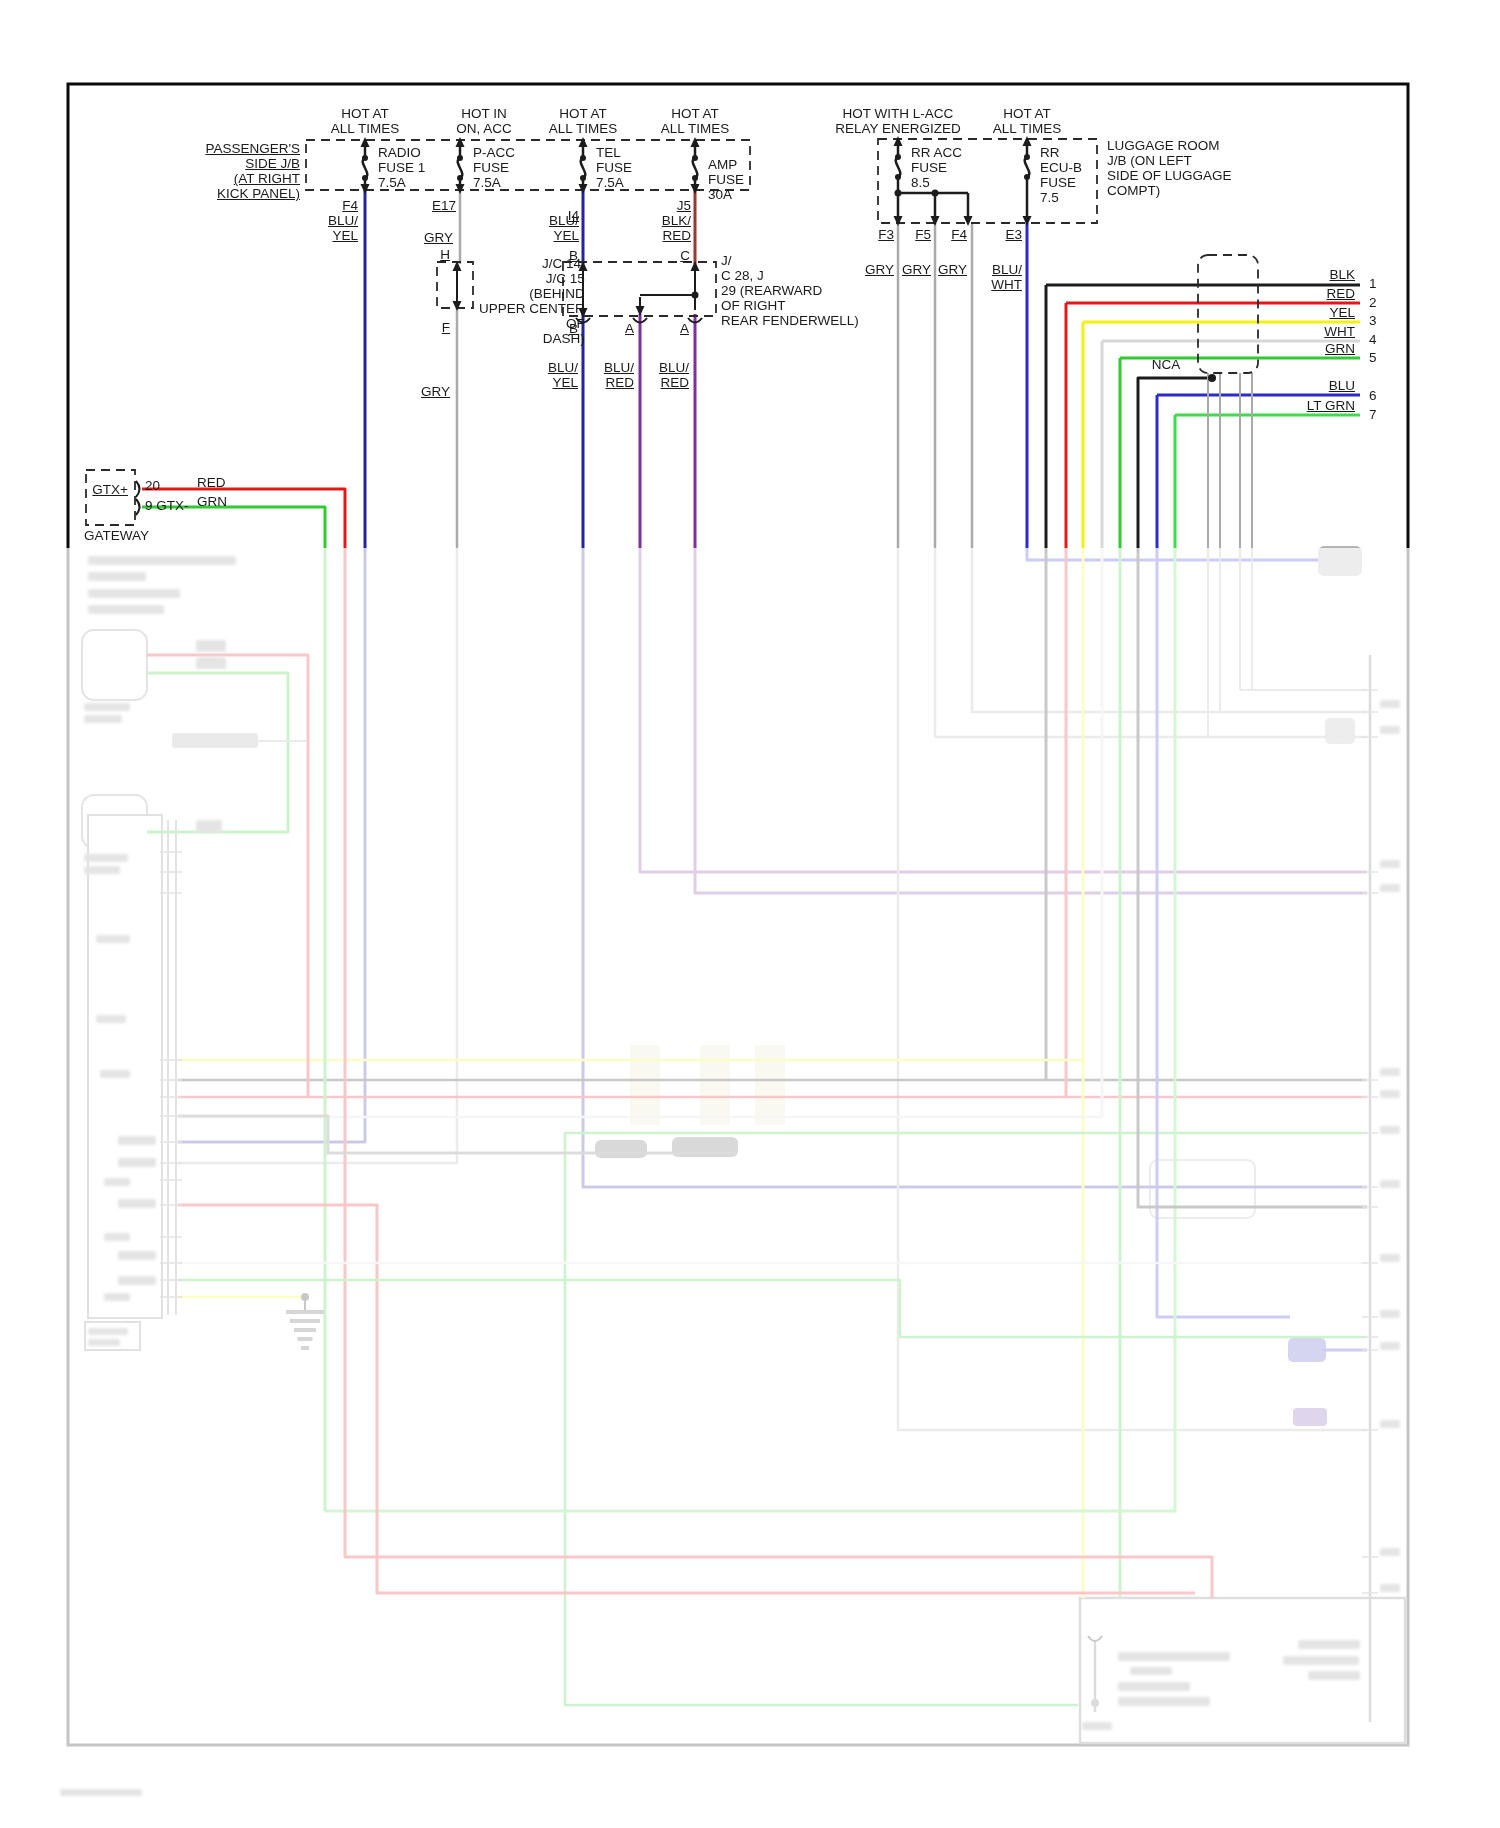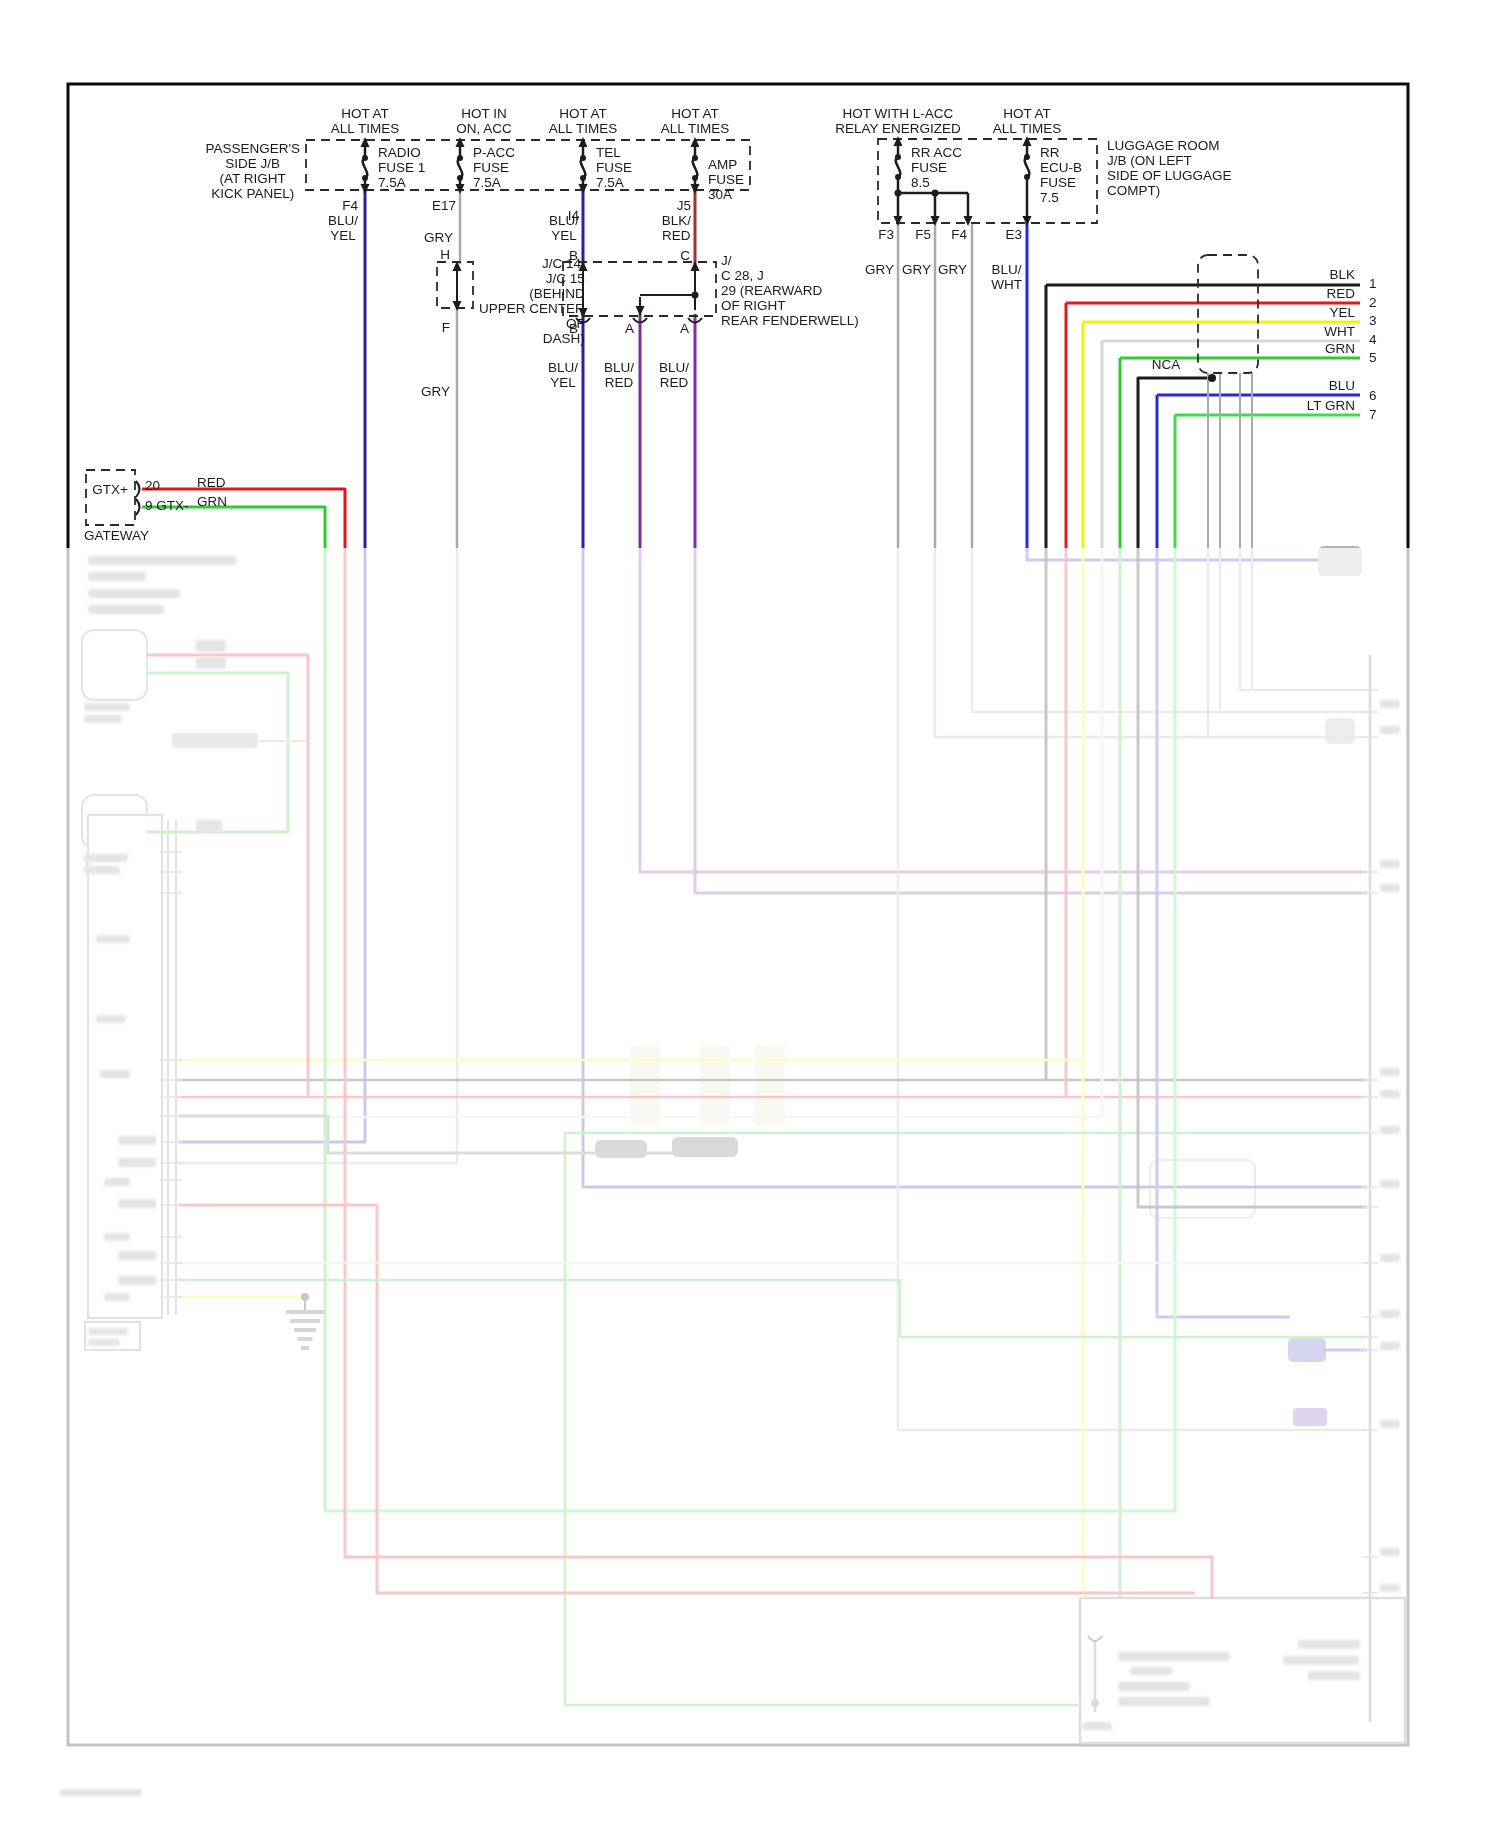--- a/index.html
+++ b/index.html
@@ -5,21 +5,21 @@
   html,body{margin:0;padding:0;background:#fff;}
   #screenshot{position:relative;width:1500px;height:1828px;background:#ffffff;overflow:hidden;
     font-family:"Liberation Sans",sans-serif;}
   #wire-layer{position:absolute;left:0;top:0;z-index:1;}
   #label-layer{position:absolute;left:0;top:0;width:1500px;height:1828px;z-index:2;}
   #smudge-layer{position:absolute;left:0;top:0;width:1500px;height:1828px;z-index:2;}
   #fade-overlay{position:absolute;left:0;top:548px;width:1500px;height:1280px;z-index:3;
     background:rgba(255,255,255,0.76);pointer-events:none;}
   .lbl{position:absolute;font-size:13.5px;line-height:15px;color:#1b1b1b;white-space:pre-line;}
   .lbl.C{transform:translateX(-50%);text-align:center;}
-  .lbl.R{transform:translateX(-100%);text-align:center;}
+  .lbl.R{transform:translateX(-100%);text-align:right;text-decoration:underline;}
   .smudge{position:absolute;border-radius:2px;filter:blur(1.6px);}
 </style>
 </head>
 <body>
 
 <div id="screenshot">
   <svg id="wire-layer" width="1500" height="1828" viewBox="0 0 1500 1828">
       <rect x="68" y="84" width="1340" height="1661" fill="none" stroke="#0a0a0a" stroke-width="3"></rect>
       <rect x="82" y="630" width="65" height="70" rx="12" fill="none" stroke="#8d8d8d" stroke-width="2"></rect>
       <rect x="82" y="795" width="65" height="53" rx="12" fill="none" stroke="#8d8d8d" stroke-width="2"></rect>

